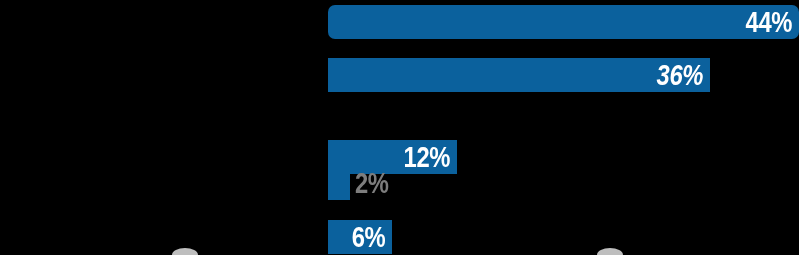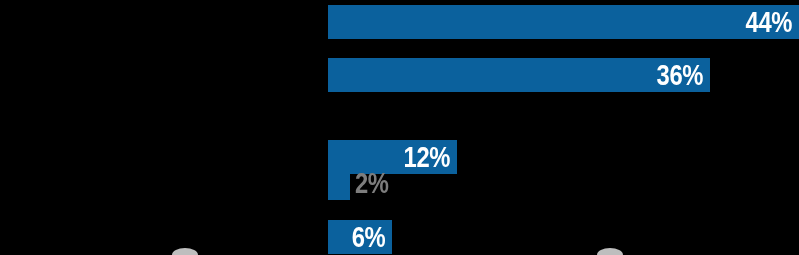--- a/index.html
+++ b/index.html
@@ -76,27 +76,27 @@
     opacity: 0.82;
   }
 </style>
 </head>
 <body>
 
 <div id="chart-root">
 
   <div class="bar-row" style="top: 5px;">
     <div class="bar-track">
-      <div class="bar-fill" style="width: 471px;">
+      <div class="bar-fill" style="width: 471px; border-radius: 7px;">
         <span class="bar-value inside">44%</span>
       </div>
     </div>
   </div>
 
-  <div class="bar-row" style="top: 58px;">
+  <div class="bar-row" style="top: 58px; font-style: italic;">
     <div class="bar-track">
       <div class="bar-fill" style="width: 382px;">
         <span class="bar-value inside">36%</span>
       </div>
     </div>
   </div>
 
   <div class="bar-row" style="top: 112px;">
     <div class="bar-track">
       <div class="bar-fill" style="width: 129px; margin-top: 28px;">

